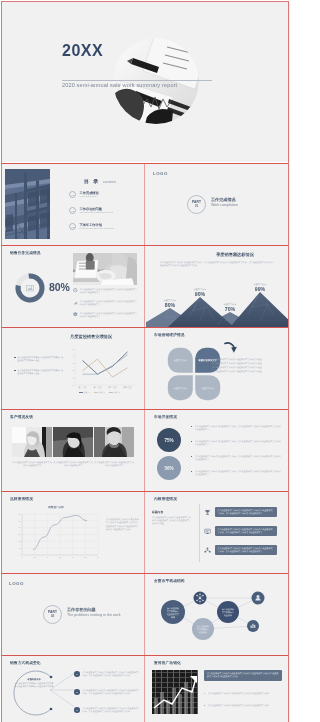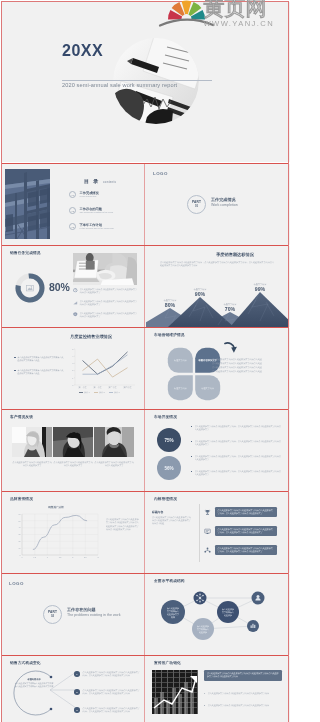--- a/index.html
+++ b/index.html
@@ -752,36 +752,20 @@
     <div class="rw" style="top:36px">
       <span class="nm">1</span>
       <span class="tx2">点击此处添加文字内容点击此处添加文字内容点击此处添加文字内容</span>
     </div>
     <div class="rw" style="top:48px">
       <span class="nm">2</span>
       <span class="tx2">点击此处添加文字内容点击此处添加文字内容点击此处添加文字内容</span>
     </div>
   </div>
 
-  <div class="wm">
-    <svg class="fan" viewBox="0 0 56 26">
-      <g id="fanwedges">
-          <path d="M8.01,21.48 A18.5,18.5 0 0 1 10.40,11.89 L22.15,18.54 A5,5 0 0 0 21.50,21.13 Z" fill="#c8344a"></path>
-          <path d="M11.63,10.00 A18.5,18.5 0 0 1 19.42,3.91 L24.59,16.38 A5,5 0 0 0 22.48,18.03 Z" fill="#e07b39"></path>
-          <path d="M21.56,3.17 A18.5,18.5 0 0 1 31.44,3.17 L27.84,16.18 A5,5 0 0 0 25.16,16.18 Z" fill="#f0a32a"></path>
-          <path d="M33.58,3.91 A18.5,18.5 0 0 1 41.37,10.00 L30.52,18.03 A5,5 0 0 0 28.41,16.38 Z" fill="#7cb342"></path>
-          <path d="M42.60,11.89 A18.5,18.5 0 0 1 44.99,21.48 L31.50,21.13 A5,5 0 0 0 30.85,18.54 Z" fill="#1f8a8a"></path>
-        </g>
-      <path d="M0,27.5 Q26.5,16.2 53,27" fill="none" stroke="#7a7a7a" stroke-width="2.2" stroke-linecap="round"></path>
-    </svg>
-    <div class="txt">
-      <div class="brand">黄页网</div>
-      <div class="url">WWW.YANJ.CN</div>
-    </div>
-  </div>
 
   <div class="hline" style="top:163px"></div>
   <div class="hline" style="top:245px"></div>
   <div class="hline" style="top:327px"></div>
   <div class="hline" style="top:409px"></div>
   <div class="hline" style="top:491px"></div>
   <div class="hline" style="top:573px"></div>
   <div class="hline" style="top:655px"></div>
   <div class="vline" style="top:163px;height:559px"></div>
 

